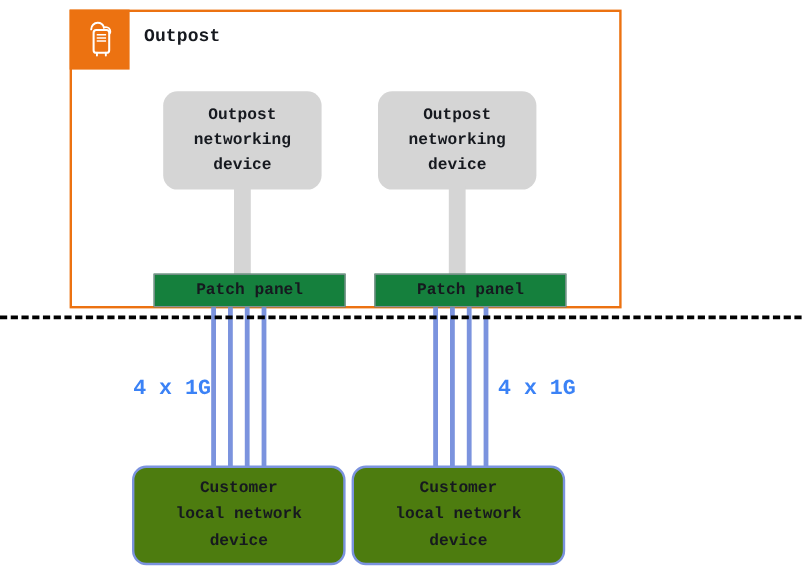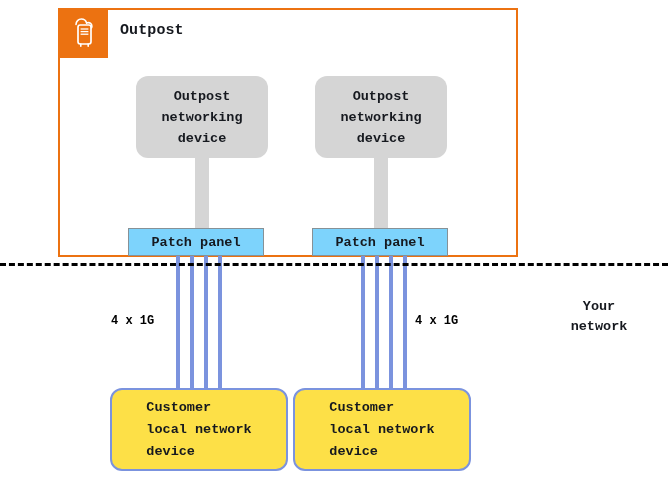--- a/index.html
+++ b/index.html
@@ -85,24 +85,24 @@
     background: #d5d5d5;
     top: 155px;
     height: 76px;
   }
   .stem.left  { left: 195px; }
   .stem.right { left: 374px; }
 
   
   .patch-panel {
     position: absolute;
-    width: 136px;
+    width: 160px;
     height: 28px;
     top: 228px;
-    background: #7dd3fc;
+    background: #15803d;
     border: 1.5px solid #879196;
     box-sizing: border-box;
     display: flex;
     align-items: center;
     justify-content: center;
     font-size: 13.5px;
     font-weight: bold;
     color: #16191f;
     z-index: 4;
   }
@@ -118,27 +118,28 @@
     background: #7b93de;
     z-index: 2;
   }
 
   
   .cust-device {
     position: absolute;
     width: 178px;
     height: 83px;
     top: 388px;
-    background: #fde047;
+    background: #4d7c0f;
     border: 2px solid #7b93de;
     border-radius: 12px;
     box-sizing: border-box;
     display: flex;
     align-items: center;
     justify-content: center;
+    text-align: center;
     font-size: 13.5px;
     font-weight: bold;
     line-height: 22px;
     color: #16191f;
     z-index: 3;
   }
   .cust-device.left  { left: 110px; }
   .cust-device.right { left: 293px; }
 
   
@@ -148,23 +149,23 @@
     top: 263px;
     width: 668px;
     height: 0;
     border-top: 3px dashed #000000;
     z-index: 6;
   }
 
   
   .speed-label {
     position: absolute;
-    font-size: 12px;
-    font-weight: bold;
-    color: #000000;
+    font-size: 18px;
+    font-weight: bold;
+    color: #3b82f6;
     white-space: nowrap;
   }
   .speed-label.left  { left: 111px; top: 314px; }
   .speed-label.right { left: 415px; top: 314px; }
 
   .side-label {
     position: absolute;
     font-size: 13.5px;
     font-weight: bold;
     color: #16191f;
@@ -247,18 +248,14 @@
     </div>
   </div>
   <div class="cust-device right">
     <div>
       <span class="ln">Customer</span>
       <span class="ln">local network</span>
       <span class="ln">device</span>
     </div>
   </div>
 
-  <div class="side-label your">
-    <span class="ln">Your</span>
-    <span class="ln">network</span>
-  </div>
 
 </div>
 
 </body></html>

